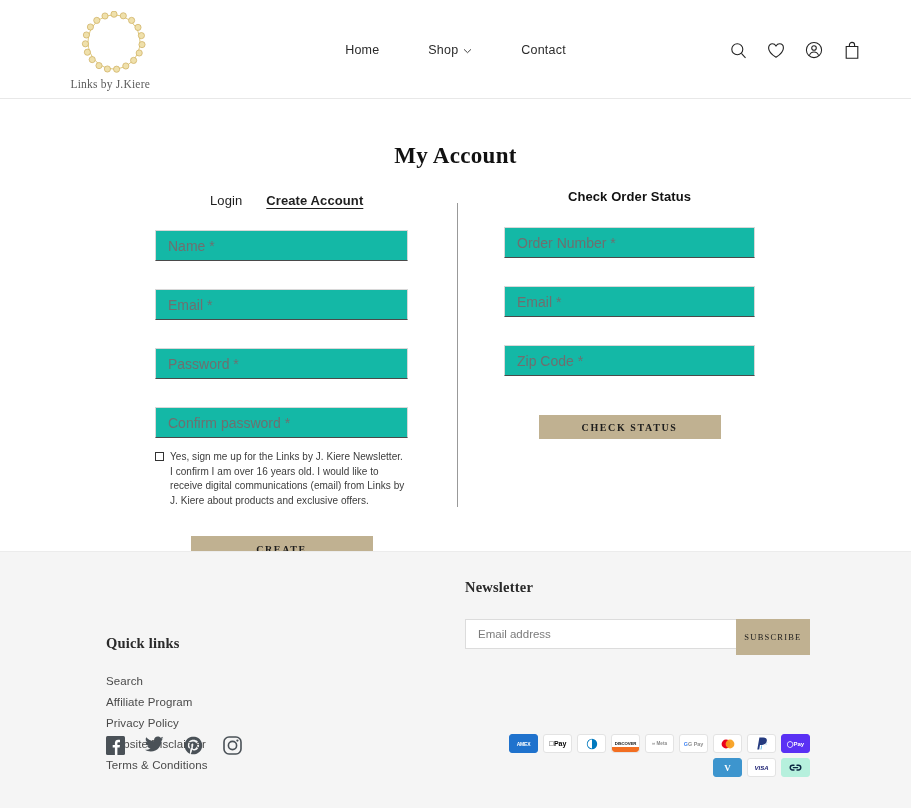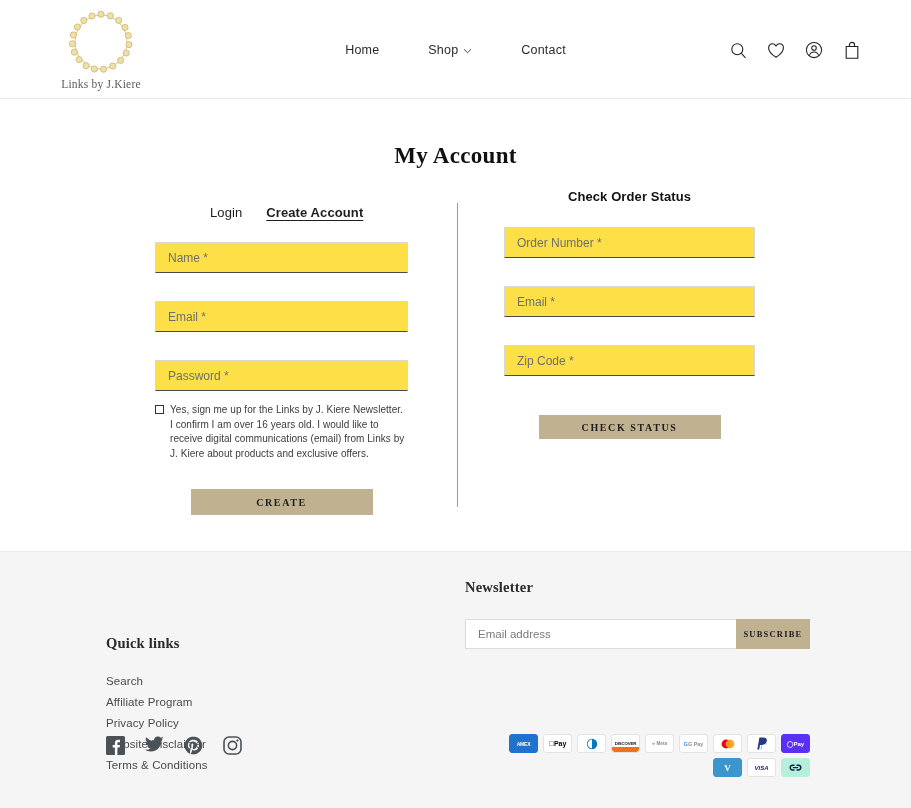--- a/index.html
+++ b/index.html
@@ -16,21 +16,21 @@
 
   
   .header {
     position: relative;
     height: 99px;
     border-bottom: 1px solid #e8e8e8;
     background: #fff;
   }
   .logo {
     position: absolute; left: 52px; top: 11px;
-    width: 98px; text-align: center;
+    width: 98px; text-align: right;
   }
   .logo-ring { display:block; margin: 0 auto; }
   .logo-text {
     font-family: "Liberation Serif", serif;
     font-size: 11.5px;
     color: #5c5c5c;
     letter-spacing: .2px;
     margin-top: 1px;
     white-space: nowrap;
   }
@@ -61,41 +61,41 @@
     text-align: center;
     color: #111;
     padding-top: 44px;
     letter-spacing: .3px;
   }
   .cols { position: relative; margin-top: 20px; }
   .divider {
     position: absolute; left: 457px; top: 14px;
     width: 1px; height: 304px; background: #999;
   }
-  .col-left { position: absolute; left: 155px; top: 16px; width: 253px; }
+  .col-left { position: absolute; left: 155px; top: 4px; width: 253px; }
   .col-right { position: absolute; left: 504px; top: 0; width: 251px; }
 
   .tabs { display: flex; gap: 24px; align-items: baseline; margin-bottom: 0; padding-left: 55px; }
   .tab {
     font-size: 13px; color: #1f1f1f; cursor: pointer; letter-spacing: .1px;
   }
   .tab.active { font-weight: 700; text-decoration: underline; text-underline-offset: 3px; }
 
   .col-right-head {
     text-align: center; font-size: 13px; font-weight: 700; color:#111;
     letter-spacing: .1px;
   }
 
   .field {
     width: 100%; height: 31px;
     border: 1px solid #d8d8d8;
     border-bottom: 1.5px solid #4a4a4a;
-    background: #fde047;
+    background: #14b8a6;
     font-family: "Liberation Sans", sans-serif;
-    font-size: 12px;
+    font-size: 14px;
     color: #333;
     padding: 0 12px;
     outline: none;
     display: block;
   }
   .field::placeholder { color: #6f6f6f; }
   .fgap { margin-top: 28px; }
 
   .checkrow {
     display: flex; align-items: flex-start; gap: 6px;
@@ -152,24 +152,24 @@
   .news-form { margin-top: 23px; display: flex; }
   .news-input {
     width: 286px; height: 30px;
     border: 1px solid #dcdcdc; border-right: none;
     background: #fff; padding: 0 12px;
     font-family: "Liberation Sans", sans-serif;
     font-size: 11.5px; color: #333; outline: none;
   }
   .news-input::placeholder { color: #7b7b7b; }
   .btn-sub {
-    width: 78px; height: 30px;
+    width: 78px; height: 36px;
     background: #c0b191; border: none; cursor: pointer;
     font-family: "Liberation Serif", serif;
-    font-size: 8.5px; font-weight: 700; letter-spacing: 1.2px; color: #1c1c1c;
+    font-size: 8.5px; font-weight: 400; letter-spacing: 1.2px; color: #1c1c1c;
   }
 
   .social { position: absolute; left: 106px; top: 184px; display: flex; gap: 20px; align-items: center; }
   .sicon { width: 19px; height: 19px; cursor: pointer; color: #4a5157; }
 
   .pay { position: absolute; right: 101px; top: 182px; width: 330px;
          display: flex; flex-wrap: wrap; gap: 5px; justify-content: flex-end; }
   .pc {
     width: 29px; height: 19px; border-radius: 3px;
     background: #fff; border: 1px solid #e3e3e3;
@@ -271,20 +271,21 @@
       <div class="col-left">
         <div class="tabs">
           <span class="tab">Login</span>
           <span class="tab active">Create Account</span>
         </div>
 
         <div style="margin-top:22px">
           <input class="field" type="text" placeholder="Name *" style="">
           <input class="field fgap" type="email" placeholder="Email *" style="">
           <input class="field fgap" type="password" placeholder="Password *" style="">
+          <input class="field fgap" type="password" placeholder="Confirm password *" style="">
         </div>
 
         <div class="checkrow">
           <span class="cbox"></span>
           <span class="checktext">Yes, sign me up for the Links by J. Kiere Newsletter. I confirm I am over 16 years old. I would like to receive digital communications (email) from Links by J. Kiere about products and exclusive offers.</span>
         </div>
 
         <button class="btn-tan btn-create">CREATE</button>
       </div>
 

